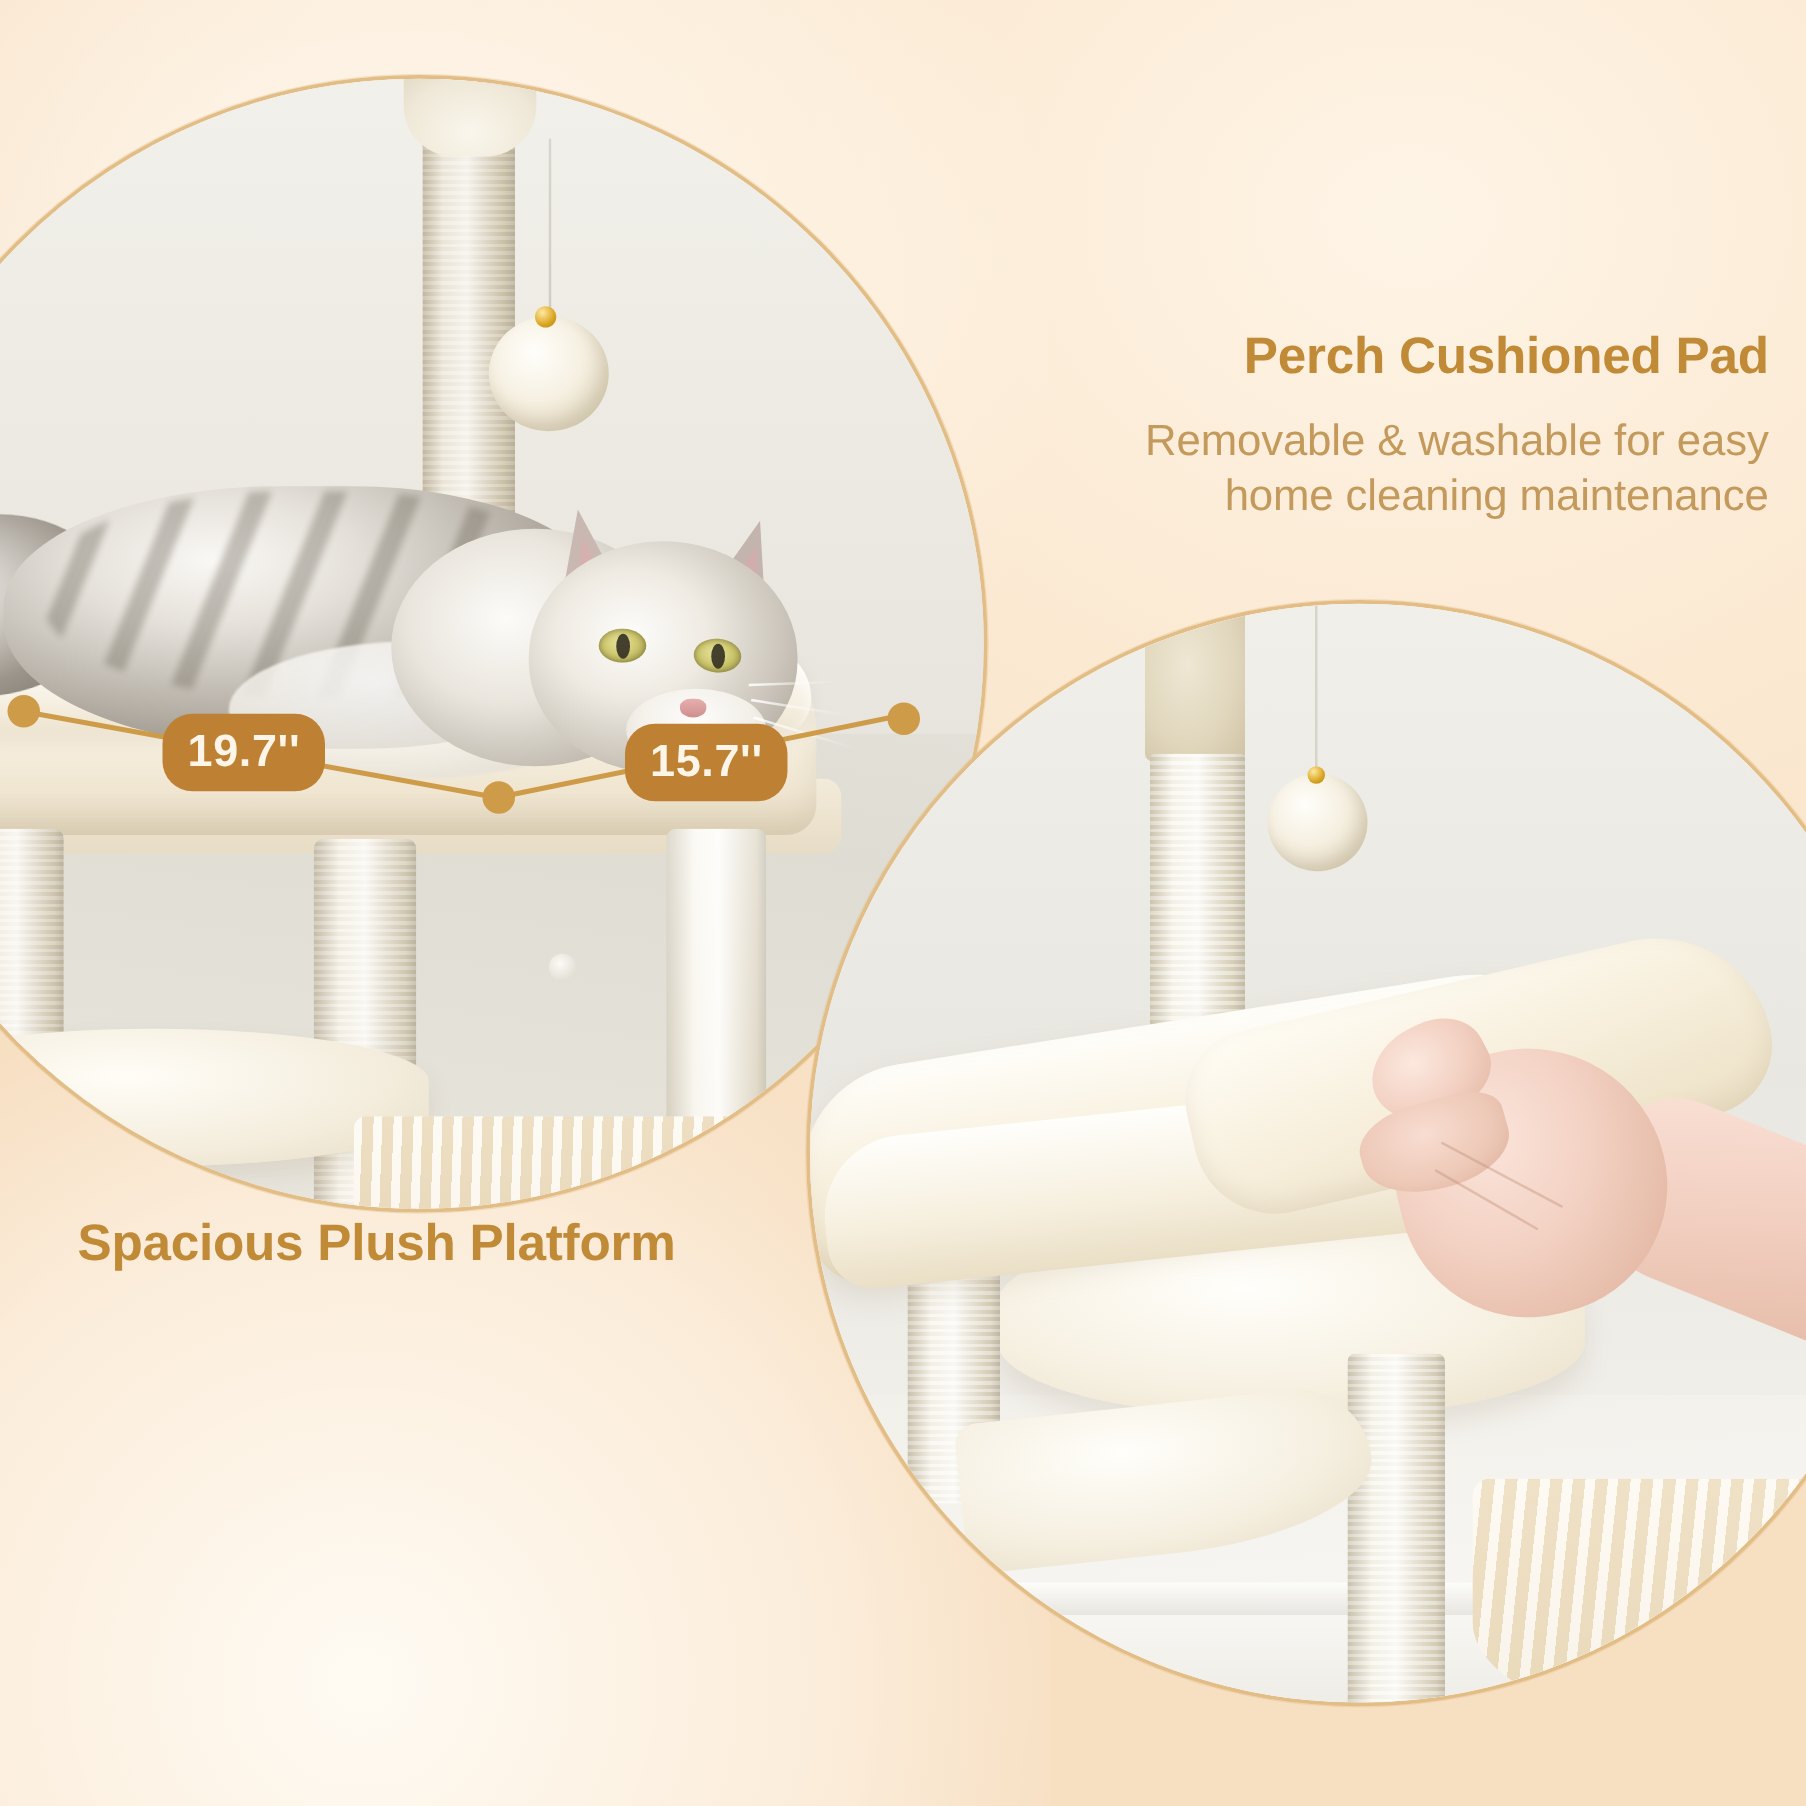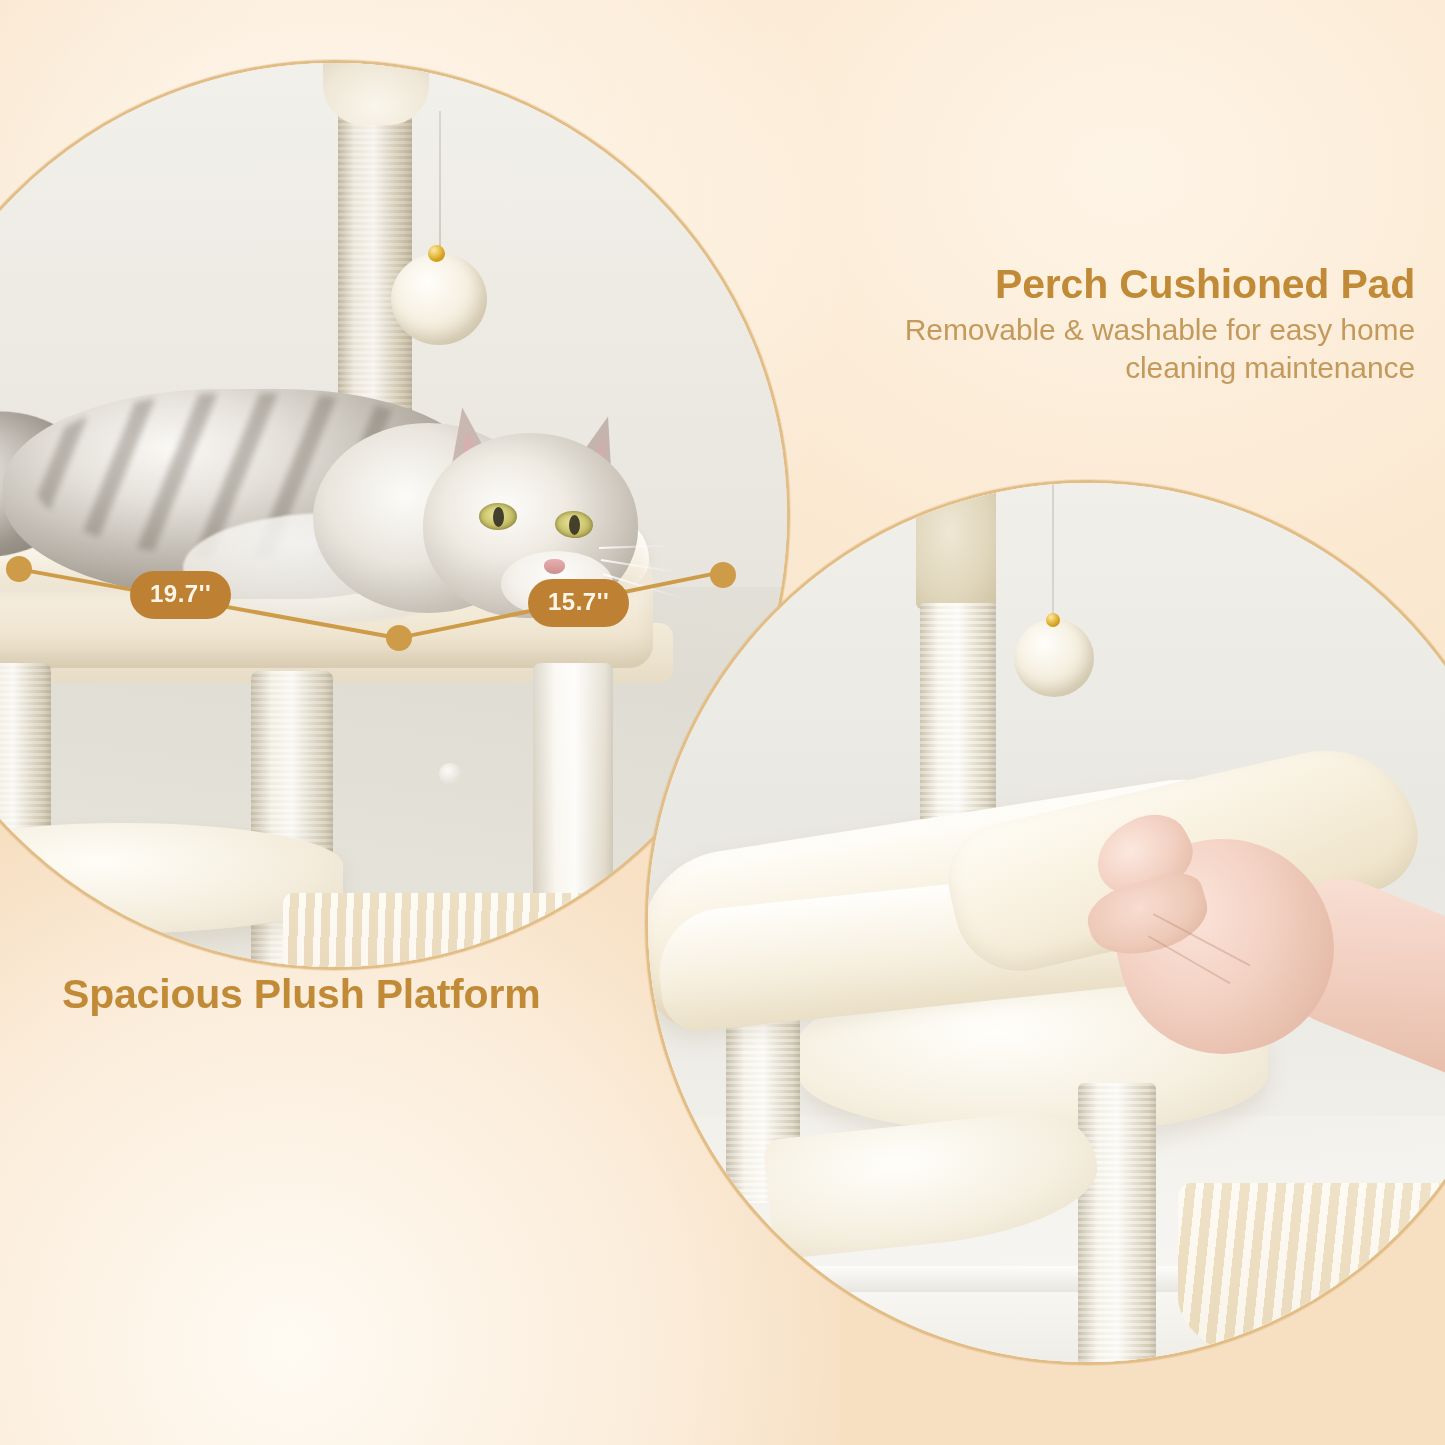--- a/index.html
+++ b/index.html
@@ -276,21 +276,21 @@
   .meas-dot {
     position: absolute;
     width: 26px; height: 26px; border-radius: 50%;
     background: #CE9B48;
   }
   .meas-badge {
     position: absolute;
     background: #BE8133;
     color: #FDF6E8;
     font-weight: 700;
-    font-size: 24px;
+    font-size: 36px;
     letter-spacing: .5px;
     padding: 9px 20px 11px 20px;
     border-radius: 24px;
     white-space: nowrap;
     font-family: "Liberation Sans", sans-serif;
   }
 
   
   #circle-pad {
     left: 645px;
@@ -455,22 +455,22 @@
     text-align: left;
   }
   .feature-title {
     font-size: 41px;
     font-weight: 700;
     color: #C08A36;
     line-height: 1.12;
     letter-spacing: -.2px;
   }
   .feature-desc {
-    margin-top: 3px;
-    font-size: 30px;
+    margin-top: 23px;
+    font-size: 35px;
     font-weight: 400;
     color: #C49A5C;
     line-height: 1.27;
     letter-spacing: -.1px;
   }
 </style>
 </head>
 <body>
 
 <div id="poster">
@@ -527,21 +527,21 @@
 
   <div>
     <div class="meas-dot" style="left:6px;top:556px;"></div>
     <div class="meas-dot" style="left:386px;top:625px;"></div>
     <div class="meas-dot" style="left:710px;top:562px;"></div>
 
     <div class="meas-line" style="left:18px;top:567px;width:382px;transform:rotate(10.3deg);"></div>
     <div class="meas-line" style="left:398px;top:636px;width:325px;transform:rotate(-11.5deg);"></div>
 
     <div class="meas-badge" style="left:130px;top:571px;">19.7''</div>
-    <div class="meas-badge" style="left:528px;top:579px;">15.7''</div>
+    <div class="meas-badge" style="left:500px;top:579px;">15.7''</div>
   </div>
 
   <div class="photo-circle" id="circle-pad">
     <div class="scene-pad">
       <div class="pad-wall"></div>
       <div class="pad-baseboard"></div>
       <div class="pad-floor"></div>
 
       <div class="pad-post-top"></div>
       <div class="pad-post-sisal"></div>

